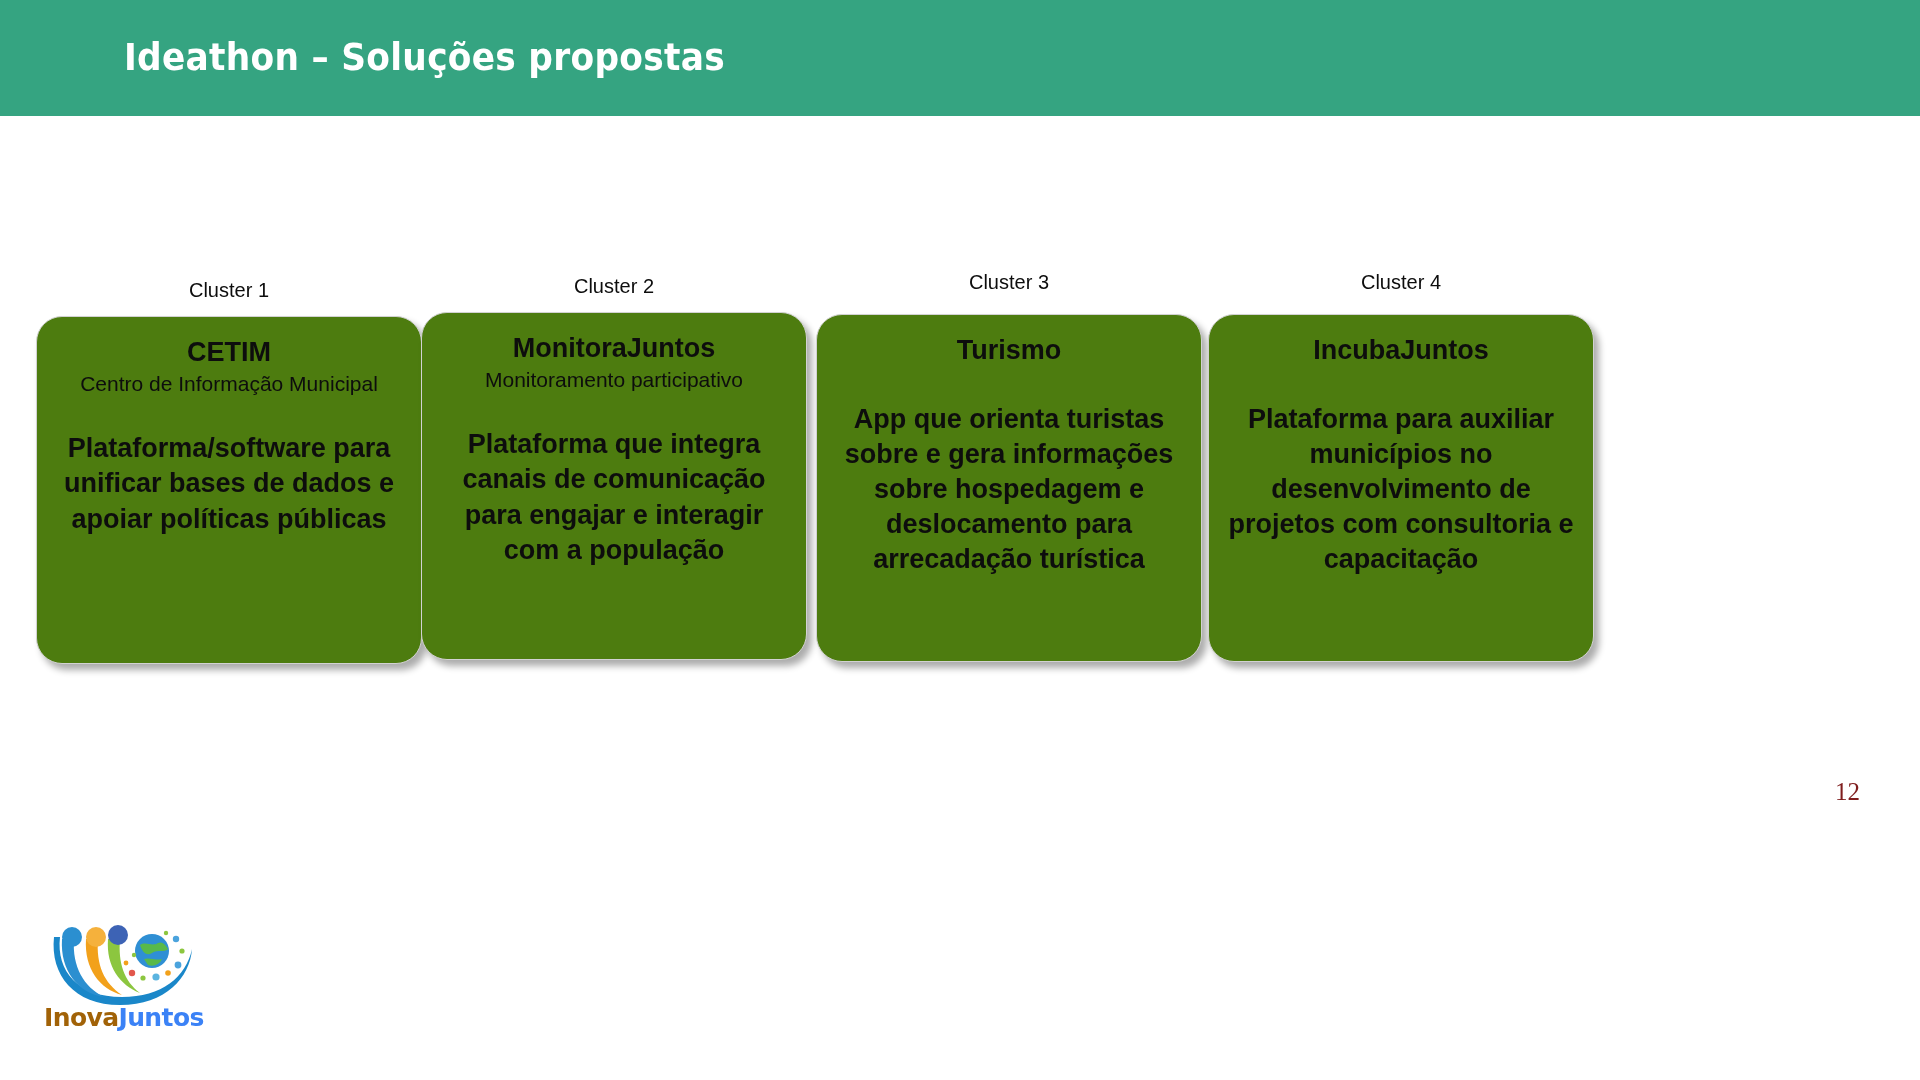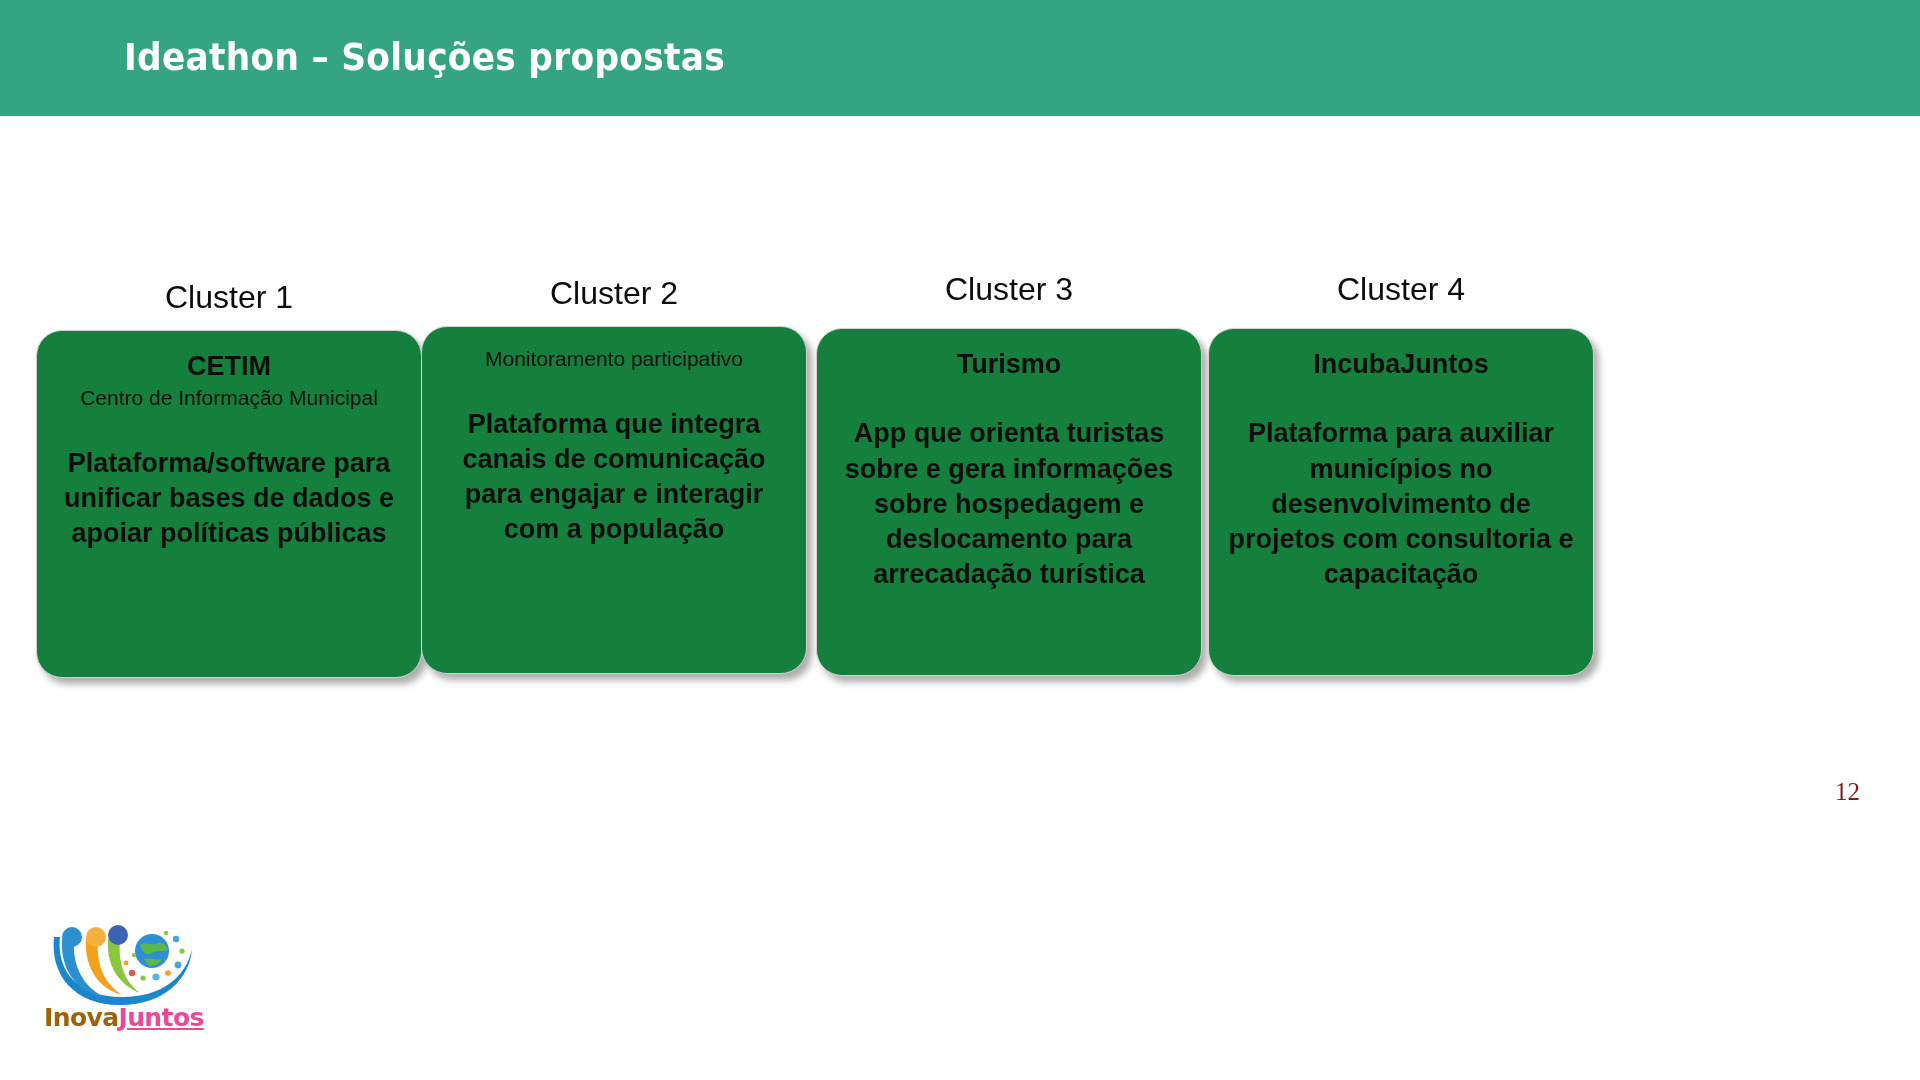--- a/index.html
+++ b/index.html
@@ -47,28 +47,28 @@
     width: 1920px;
     height: 520px;
   }
   .cluster {
     position: absolute;
     width: 386px;
   }
   .cluster-label {
     text-align: center;
     font-family: "Liberation Sans", sans-serif;
-    font-size: 32px;
+    font-size: 20px;
     color: #0d0d0d;
     line-height: 1.2;
     margin-bottom: 14px;
     white-space: nowrap;
   }
   .card {
-    background: #15803d;
+    background: #4d7c0f;
     border: 1px solid #d2d2d2;
     border-radius: 26px;
     box-shadow: 5px 6px 7px rgba(0,0,0,0.33);
     padding: 18px 16px 20px 16px;
     text-align: center;
   }
   .card-title {
     font-size: 27px;
     font-weight: bold;
     color: #0d0d0d;
@@ -116,21 +116,21 @@
     top: 88px;
     width: 156px;
     text-align: center;
     font-family: "DejaVu Sans", sans-serif;
     font-size: 25px;
     font-weight: bold;
     letter-spacing: -0.6px;
     white-space: nowrap;
   }
   .logo-word .w-inova  { color: #a16207; }
-  .logo-word .w-juntos { color: #ec4899; text-decoration: underline; }
+  .logo-word .w-juntos { color: #3b82f6; }
 
   
   .page-number {
     position: absolute;
     right: 60px;
     bottom: 22px;
     font-family: "Liberation Serif", serif;
     font-size: 25px;
     color: #7f1d1d;
   }
@@ -151,20 +151,21 @@
         <div class="card-title">CETIM</div>
         <div class="card-sub">Centro de Informação Municipal</div>
         <div class="card-gap"></div>
         <div class="card-body">Plataforma/software para unificar bases de dados e apoiar políticas públicas</div>
       </div>
     </div>
 
     <div class="cluster" id="cluster-2">
       <div class="cluster-label">Cluster 2</div>
       <div class="card">
+        <div class="card-title">MonitoraJuntos</div>
         <div class="card-sub">Monitoramento participativo</div>
         <div class="card-gap"></div>
         <div class="card-body">Plataforma que integra canais de comunicação para engajar e interagir com a população</div>
       </div>
     </div>
 
     <div class="cluster" id="cluster-3">
       <div class="cluster-label">Cluster 3</div>
       <div class="card">
         <div class="card-title">Turismo</div>

